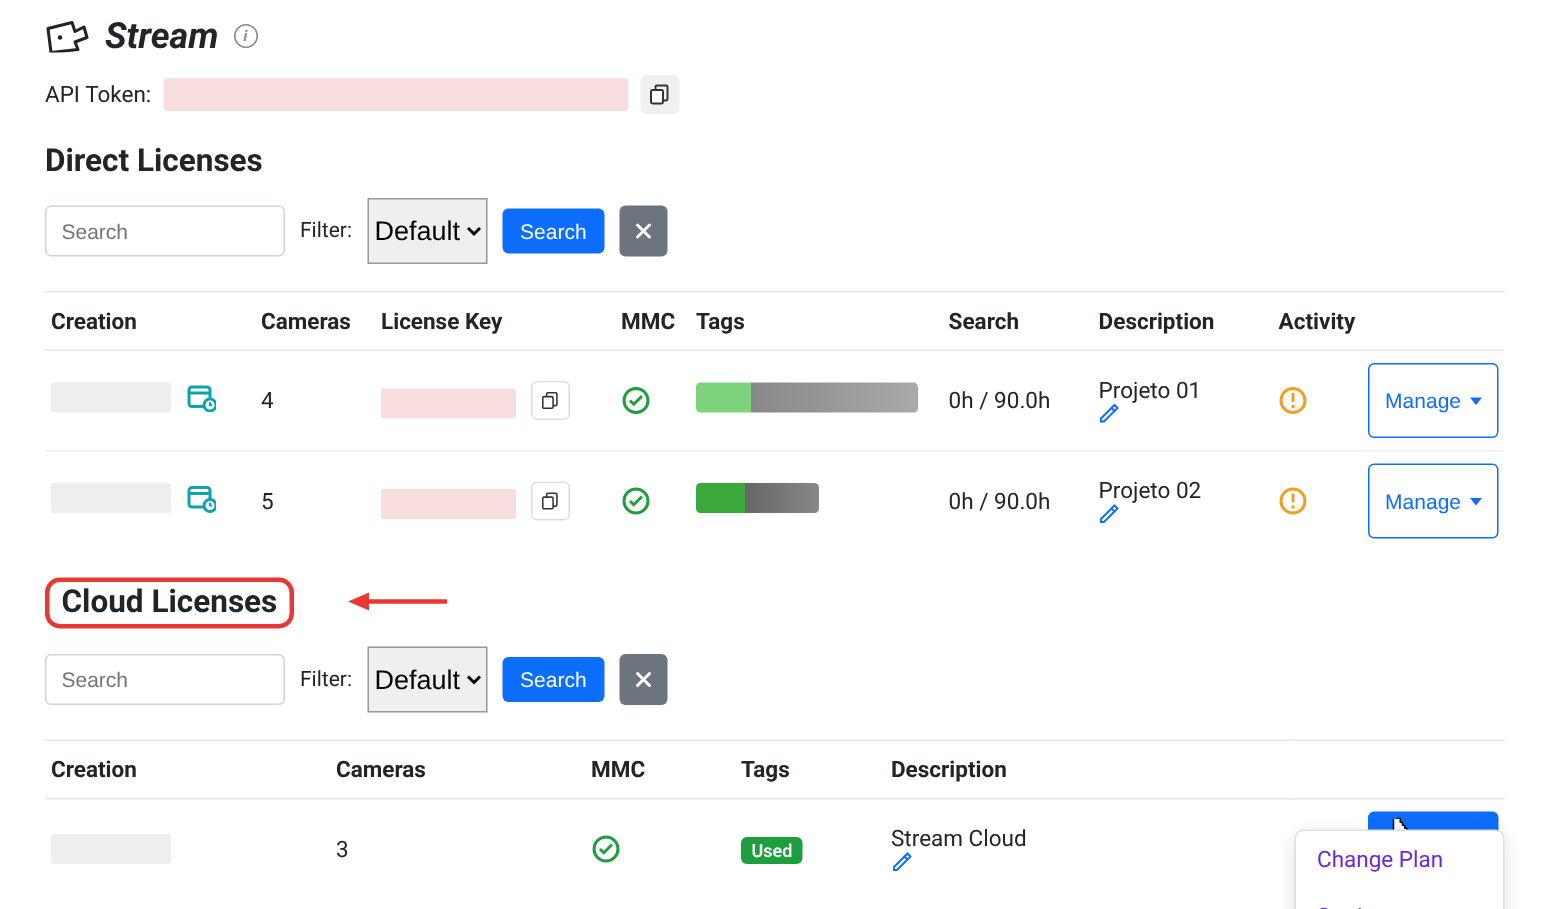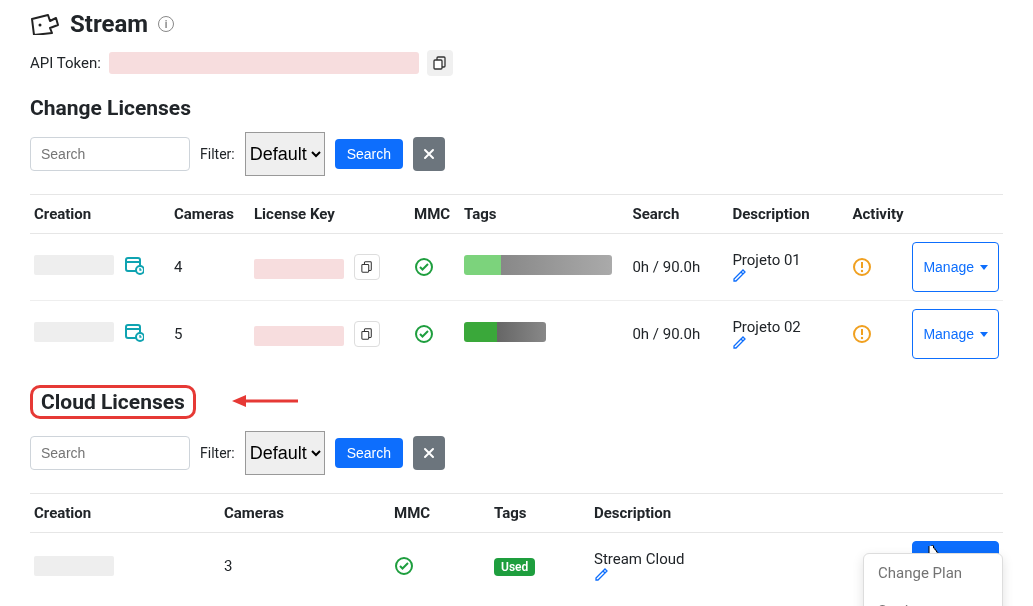--- a/index.html
+++ b/index.html
@@ -5,21 +5,21 @@
   * { box-sizing: border-box; }
   body {
     margin: 0;
     font-family: -apple-system, BlinkMacSystemFont, "Segoe UI", Roboto, "Helvetica Neue", Arial, sans-serif;
     font-size: 14px;
     color: #212529;
     background: #fff;
     width: 1033px;
   }
   .content { padding: 0 30px; }
-  .page-head { display: flex; align-items: center; gap: 10px; padding-top: 10px; }
+  .page-head { display: flex; align-items: center; gap: 10px; padding-top: 10px; font-style: italic; }
   .page-head h1 { font-size: 24px; font-weight: 700; margin: 0; }
   .info-circle { width:16px; height:16px; border:1px solid #888; border-radius:50%; display:inline-flex; align-items:center; justify-content:center; font-size:10px; color:#888; font-weight:bold;}
   .api-row { display:flex; align-items:center; gap:8px; margin:12px 0 20px 0; }
   .api-row label { font-size:15px; }
   .api-token-box { width:310px; height:22px; background:#f7ddde; border-radius:3px; }
   .copy-btn { width:26px; height:26px; border:none; background:#f0f0f0; border-radius:4px; display:flex; align-items:center; justify-content:center; cursor:pointer; color:#333;}
   h2.section { font-size:21px; font-weight:700; margin: 8px 0 12px 0; }
   .filter-bar { display:flex; align-items:center; gap:10px; margin-bottom:18px; }
   .search-input { width:160px; height:34px; padding:4px 10px; border:1px solid #ced4da; border-radius:4px; font-size:14px;}
   .filter-select { height:44px; border:1px solid #999; font-size:18px; background:#efefef;}
@@ -37,21 +37,21 @@
   .tag-bar-2 { display:inline-block; width:82px; height:20px; border-radius:3px; background: linear-gradient(90deg,#3aa83a 0%,#3aa83a 40%,#666 40%,#888 100%); }
   .used-badge { display:inline-block; background:#1e9e3e; color:#fff; font-size:12px; font-weight:600; padding:2px 7px; border-radius:4px;}
   .edit-icon { color:#0d6efd; cursor:pointer; margin-left:4px;}
   .copy-mini { width:26px; height:26px; border:1px solid #ddd; background:#fff; border-radius:4px; display:inline-flex; align-items:center; justify-content:center; cursor:pointer; color:#333; margin-left:6px;}
   .caret { display:inline-block; width:0; height:0; border-left:4px solid transparent; border-right:4px solid transparent; border-top:5px solid currentColor; margin-left:2px;}
   .highlight-box { border:3px solid #e63935; border-radius:10px; padding:2px 8px; display:inline-block;}
   svg { display:block; }
   .cal-wrap { display:inline-flex; align-items:center; gap:10px;}
   .dropdown { position:absolute; background:#fff; border:1px solid #ddd; border-radius:6px; box-shadow:0 4px 12px rgba(0,0,0,0.12); width:140px; overflow:hidden; z-index:5;}
   .dropdown-item { padding:10px 14px; font-size:15px; cursor:pointer; }
-  .dropdown-item.disabled { color:#737373; cursor:default;}
+  .dropdown-item.disabled { color:#6d28d9; cursor:default;}
   .arrow-red { position:absolute; }
   .cursor-hand { position:absolute; font-size:18px; color:#000; }
   .manage-cell { text-align:right; white-space:nowrap;}
 </style>
 </head>
 <body>
 
 <div class="content">
 
   <div class="page-head">
@@ -69,21 +69,21 @@
     <label>API Token:</label>
     <div class="api-token-box"></div>
     <button class="copy-btn">
       <svg width="14" height="14" viewBox="0 0 14 14">
           <rect x="4" y="1" width="8" height="10" rx="1" fill="none" stroke="#333" stroke-width="1.3"></rect>
           <rect x="1" y="4" width="8" height="9" rx="1" fill="#fff" stroke="#333" stroke-width="1.3"></rect>
         </svg>
     </button>
   </div>
 
-  <h2 class="section">Change Licenses</h2>
+  <h2 class="section">Direct Licenses</h2>
 
   <div class="filter-bar">
     <input class="search-input" placeholder="Search" style="">
     <span>Filter:</span>
     <select class="filter-select">
       <option>Default</option>
     </select>
     <button class="btn btn-primary">Search</button>
     <button class="btn btn-secondary">
       <svg width="12" height="12" viewBox="0 0 12 12">

